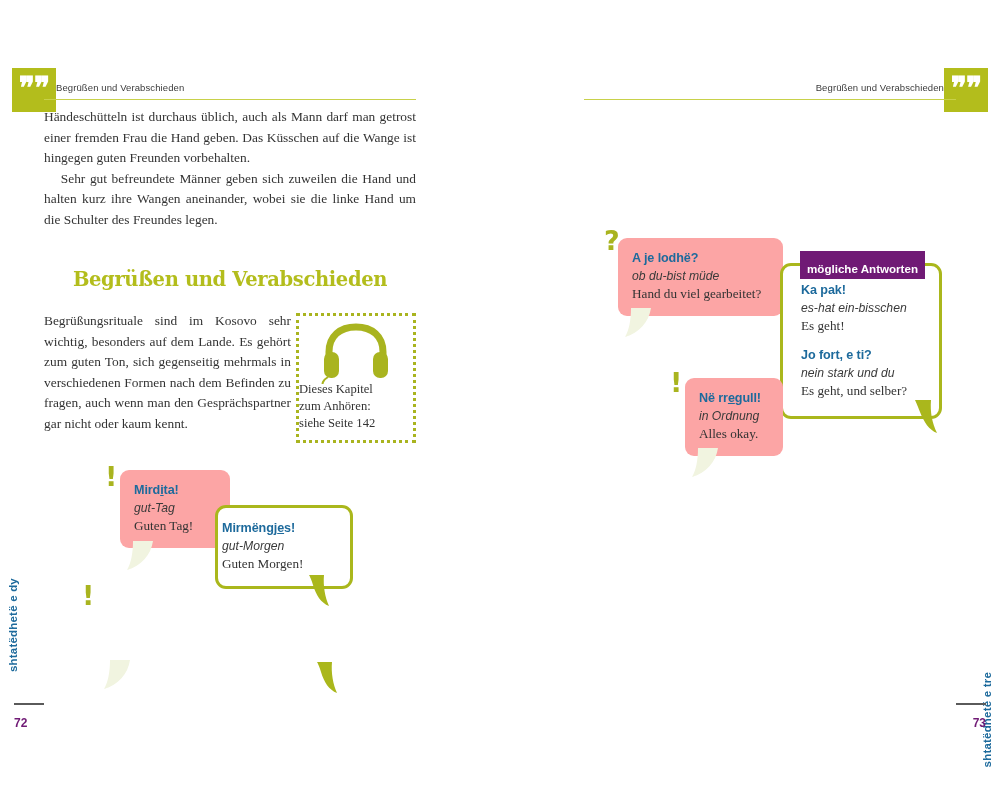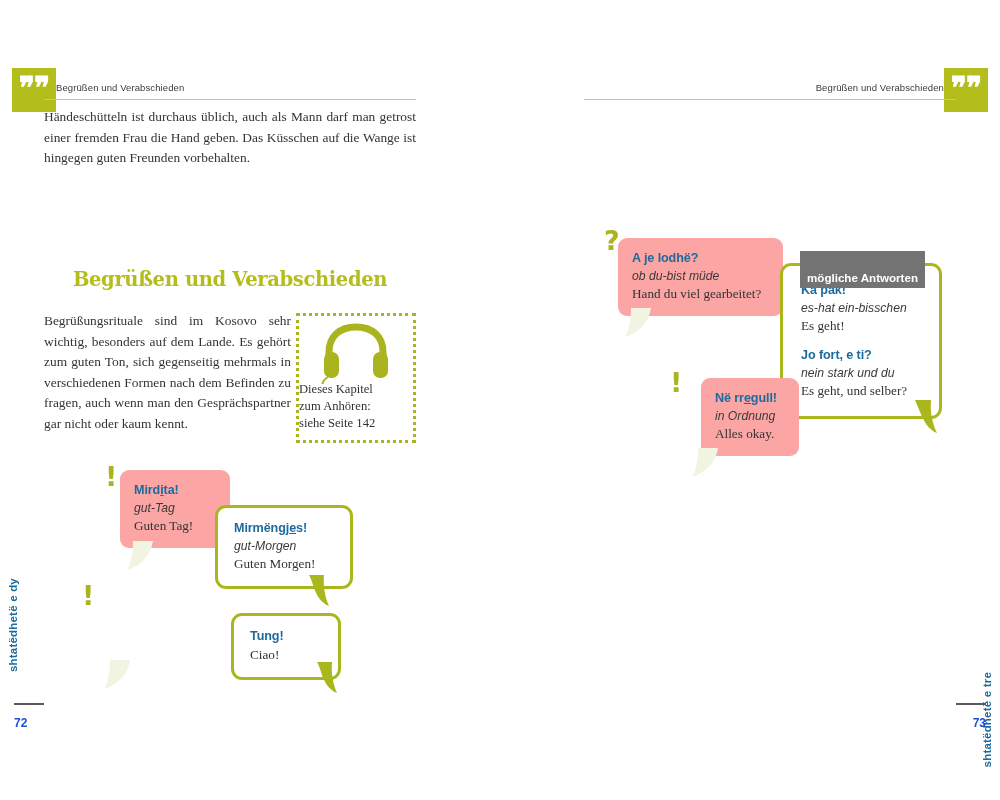--- a/index.html
+++ b/index.html
@@ -184,26 +184,26 @@
     color: #a9b41f;
     font-family: "DejaVu Sans", sans-serif;
     font-weight: 700;
     font-size: 27px;
     line-height: 1;
   }
 
   
   .answers-tab {
     position: absolute;
-    background: #737373;
+    background: #701a75;
     color: #ffffff;
     font-family: "Liberation Sans", sans-serif;
     font-weight: 700;
     font-size: 11.6px;
-    padding: 20px 7px 4px 7px;
+    padding: 11px 7px 4px 7px;
     z-index: 5;
     white-space: nowrap;
   }
 
   
   .sidetab {
     position: absolute;
     font-family: "Liberation Sans", sans-serif;
     font-weight: 700;
     font-size: 11.5px;
@@ -229,41 +229,42 @@
     width: 30px;
     height: 2px;
     background: #5a5a5a;
   }
   .folio {
     position: absolute;
     bottom: 70px;
     font-family: "Liberation Sans", sans-serif;
     font-weight: 700;
     font-size: 12px;
-    color: #1d4ed8;
+    color: #701a75;
   }
   .folio-rule-left { left: 14px; }
   .folio-left      { left: 14px; }
   .folio-rule-right{ right: 14px; }
   .folio-right     { right: 14px; }
 </style>
 </head>
 <body>
 
 <div class="page page-left">
 
   <div class="quote-block left-quote">
     <div class="glyph">❞❞</div>
   </div>
 
   <div class="runhead runhead-left">Begrüßen und Verabschieden</div>
   <div class="rule rule-left"></div>
 
   <div class="body-text left-para">
     <p>Händeschütteln ist durchaus üblich, auch als Mann darf man getrost einer fremden Frau die Hand geben. Das Küsschen auf die Wange ist hingegen guten Freunden vorbehalten.</p>
+    <p class="indent">Sehr gut befreundete Männer geben sich zuweilen die Hand und halten kurz ihre Wangen aneinander, wobei sie die linke Hand um die Schulter des Freundes legen.</p>
   </div>
 
   <div class="chapter-title">Begrüßen und Verabschieden</div>
 
   <div class="body-text left-para2">
     <p>Begrüßungsrituale sind im Kosovo sehr wichtig, besonders auf dem Lande. Es gehört zum guten Ton, sich gegenseitig mehrmals in verschiedenen Formen nach dem Befinden zu fragen, auch wenn man den Gesprächspartner gar nicht oder kaum kennt.</p>
   </div>
 
   <div class="audio-box">
     <span class="hp">
@@ -288,46 +289,40 @@
       <div class="lit">gut-Tag</div>
       <div class="ger">Guten Tag!</div>
     </div>
   </div>
   <div class="tail" style="left:127px; top:541px;">
     <svg width="26" height="30" viewBox="0 0 26 30">
       <path d="M26 0 H6 C6 12 4 22 0 29 C14 25 24 14 26 0 Z" fill="#f1f4e0"></path>
     </svg>
   </div>
 
-  <div class="bubble outlined" style="left:215px; top:505px; width:138px; padding:12px 16px 13px 16px;">
+  <div class="bubble outlined" style="left:215px; top:505px; width:138px; padding:12px 16px 13px 4px;">
     <div class="inner">
       <div class="alb">Mirmëngj<span class="u">e</span>s!</div>
       <div class="lit">gut-Morgen</div>
       <div class="ger">Guten Morgen!</div>
     </div>
   </div>
   <div class="tail" style="left:307px; top:575px;">
     <svg width="28" height="32" viewBox="0 0 28 32">
       <path d="M2 0 C2 0 4 3 6 10 C9 20 14 28 22 31 C18 22 16 11 17 0 Z" fill="#aab71c"></path>
     </svg>
   </div>
 
   <div class="marker" style="left:82px; top:582px;">!</div>
   <div class="tail" style="left:104px; top:660px;">
     <svg width="26" height="30" viewBox="0 0 26 30">
       <path d="M26 0 H6 C6 12 4 22 0 29 C14 25 24 14 26 0 Z" fill="#f1f4e0"></path>
     </svg>
   </div>
 
-  <div class="bubble outlined" style="left:231px; top:613px; width:110px; padding:12px 16px 13px 16px;">
-    <div class="inner">
-      <div class="alb">Tung!</div>
-      <div class="ger">Ciao!</div>
-    </div>
-  </div>
   <div class="tail" style="left:315px; top:662px;">
     <svg width="28" height="32" viewBox="0 0 28 32">
       <path d="M2 0 C2 0 4 3 6 10 C9 20 14 28 22 31 C18 22 16 11 17 0 Z" fill="#aab71c"></path>
     </svg>
   </div>
 
   <div class="sidetab sidetab-left">shtatëdhetë e dy</div>
   <div class="folio-rule folio-rule-left"></div>
   <div class="folio folio-left">72</div>
 </div>
@@ -367,21 +362,21 @@
       <div class="ger">Es geht, und selber?</div>
     </div>
   </div>
   <div class="tail" style="left:413px; top:400px;">
     <svg width="30" height="34" viewBox="0 0 30 34">
       <path d="M2 0 C2 0 4 4 7 12 C11 22 16 30 24 33 C19 23 17 12 18 0 Z" fill="#aab71c"></path>
     </svg>
   </div>
 
   <div class="marker" style="left:170px; top:369px;">!</div>
-  <div class="bubble filled" style="left:185px; top:378px; width:98px; padding:12px 14px 13px 14px;margin-left:16px;">
+  <div class="bubble filled" style="left:185px; top:378px; width:98px; padding:12px 14px 13px 14px;">
     <div class="inner">
       <div class="alb">Në rr<span class="u">e</span>gull!</div>
       <div class="lit">in Ordnung</div>
       <div class="ger">Alles okay.</div>
     </div>
   </div>
   <div class="tail" style="left:192px; top:448px;">
     <svg width="26" height="30" viewBox="0 0 26 30">
       <path d="M26 0 H6 C6 12 4 22 0 29 C14 25 24 14 26 0 Z" fill="#f1f4e0"></path>
     </svg>

